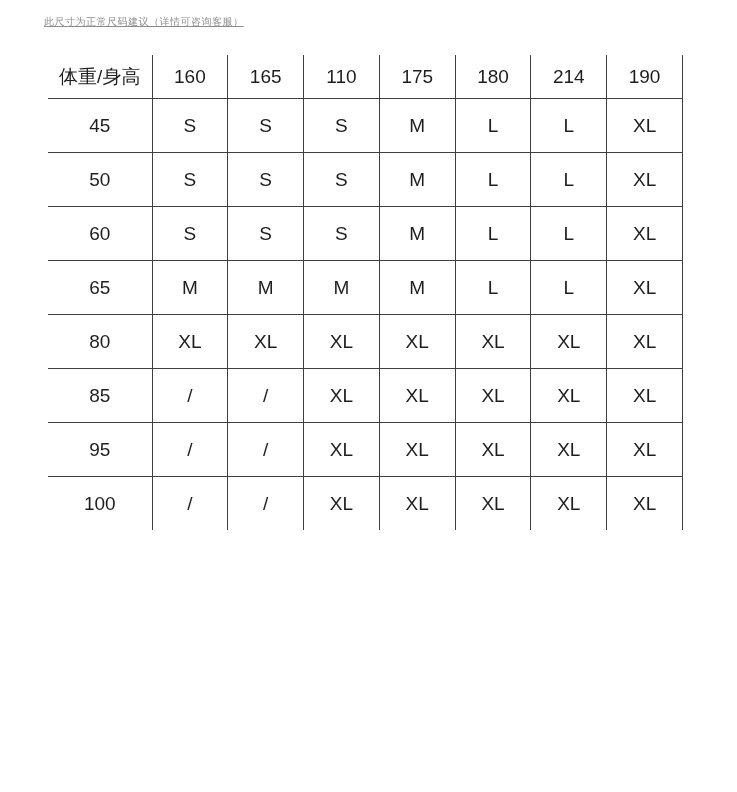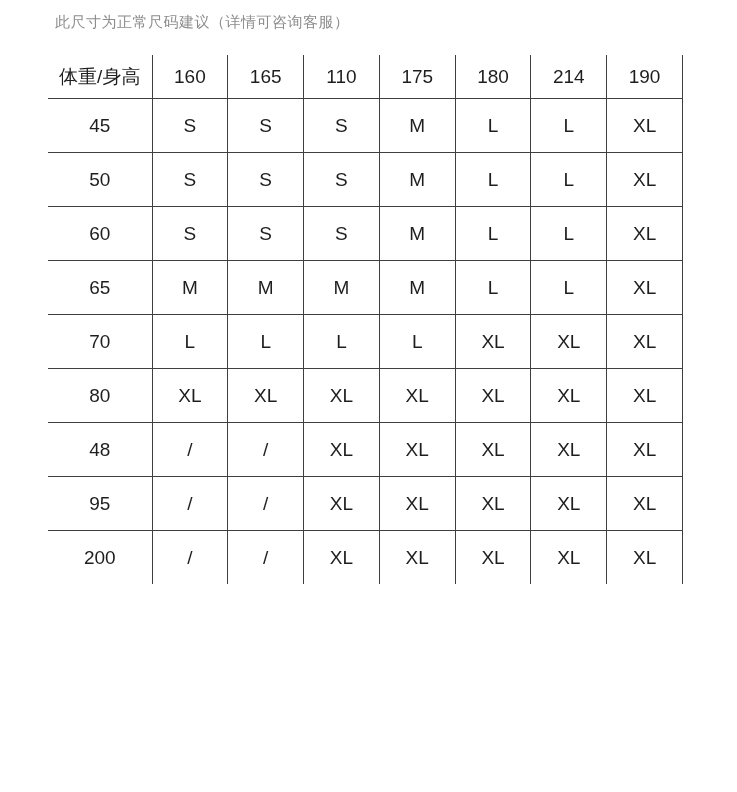--- a/index.html
+++ b/index.html
@@ -9,27 +9,28 @@
   }
   body {
     position: relative;
     width: 737px;
     height: 792px;
     font-family: "Liberation Sans", "DejaVu Sans", sans-serif;
     overflow: hidden;
   }
   .note {
     position: absolute;
-    left: 55px;
+    left: 44px;
     top: 12px;
-    font-size: 15px;
+    font-size: 10px;
     line-height: 20px;
     color: #8c8c8c;
     letter-spacing: 0.5px;
     white-space: nowrap;
+    text-decoration: underline;
   }
   table.size-table {
     position: absolute;
     left: 48px;
     top: 55px;
     width: 635px;
     border-collapse: collapse;
     table-layout: fixed;
   }
   table.size-table col.weight-col { width: 104px; }
@@ -113,61 +114,51 @@
         <th>65</th>
         <td>M</td>
         <td>M</td>
         <td>M</td>
         <td>M</td>
         <td>L</td>
         <td>L</td>
         <td>XL</td>
       </tr>
       <tr>
-        <th>70</th>
-        <td>L</td>
-        <td>L</td>
-        <td>L</td>
-        <td>L</td>
-        <td>XL</td>
-        <td>XL</td>
-        <td>XL</td>
-      </tr>
-      <tr>
         <th>80</th>
         <td>XL</td>
         <td>XL</td>
         <td>XL</td>
         <td>XL</td>
         <td>XL</td>
         <td>XL</td>
         <td>XL</td>
       </tr>
       <tr>
-        <th>48</th>
+        <th>85</th>
         <td>/</td>
         <td>/</td>
         <td>XL</td>
         <td>XL</td>
         <td>XL</td>
         <td>XL</td>
         <td>XL</td>
       </tr>
       <tr>
         <th>95</th>
         <td>/</td>
         <td>/</td>
         <td>XL</td>
         <td>XL</td>
         <td>XL</td>
         <td>XL</td>
         <td>XL</td>
       </tr>
       <tr>
-        <th>200</th>
+        <th>100</th>
         <td>/</td>
         <td>/</td>
         <td>XL</td>
         <td>XL</td>
         <td>XL</td>
         <td>XL</td>
         <td>XL</td>
       </tr>
     </tbody>
 </table>

